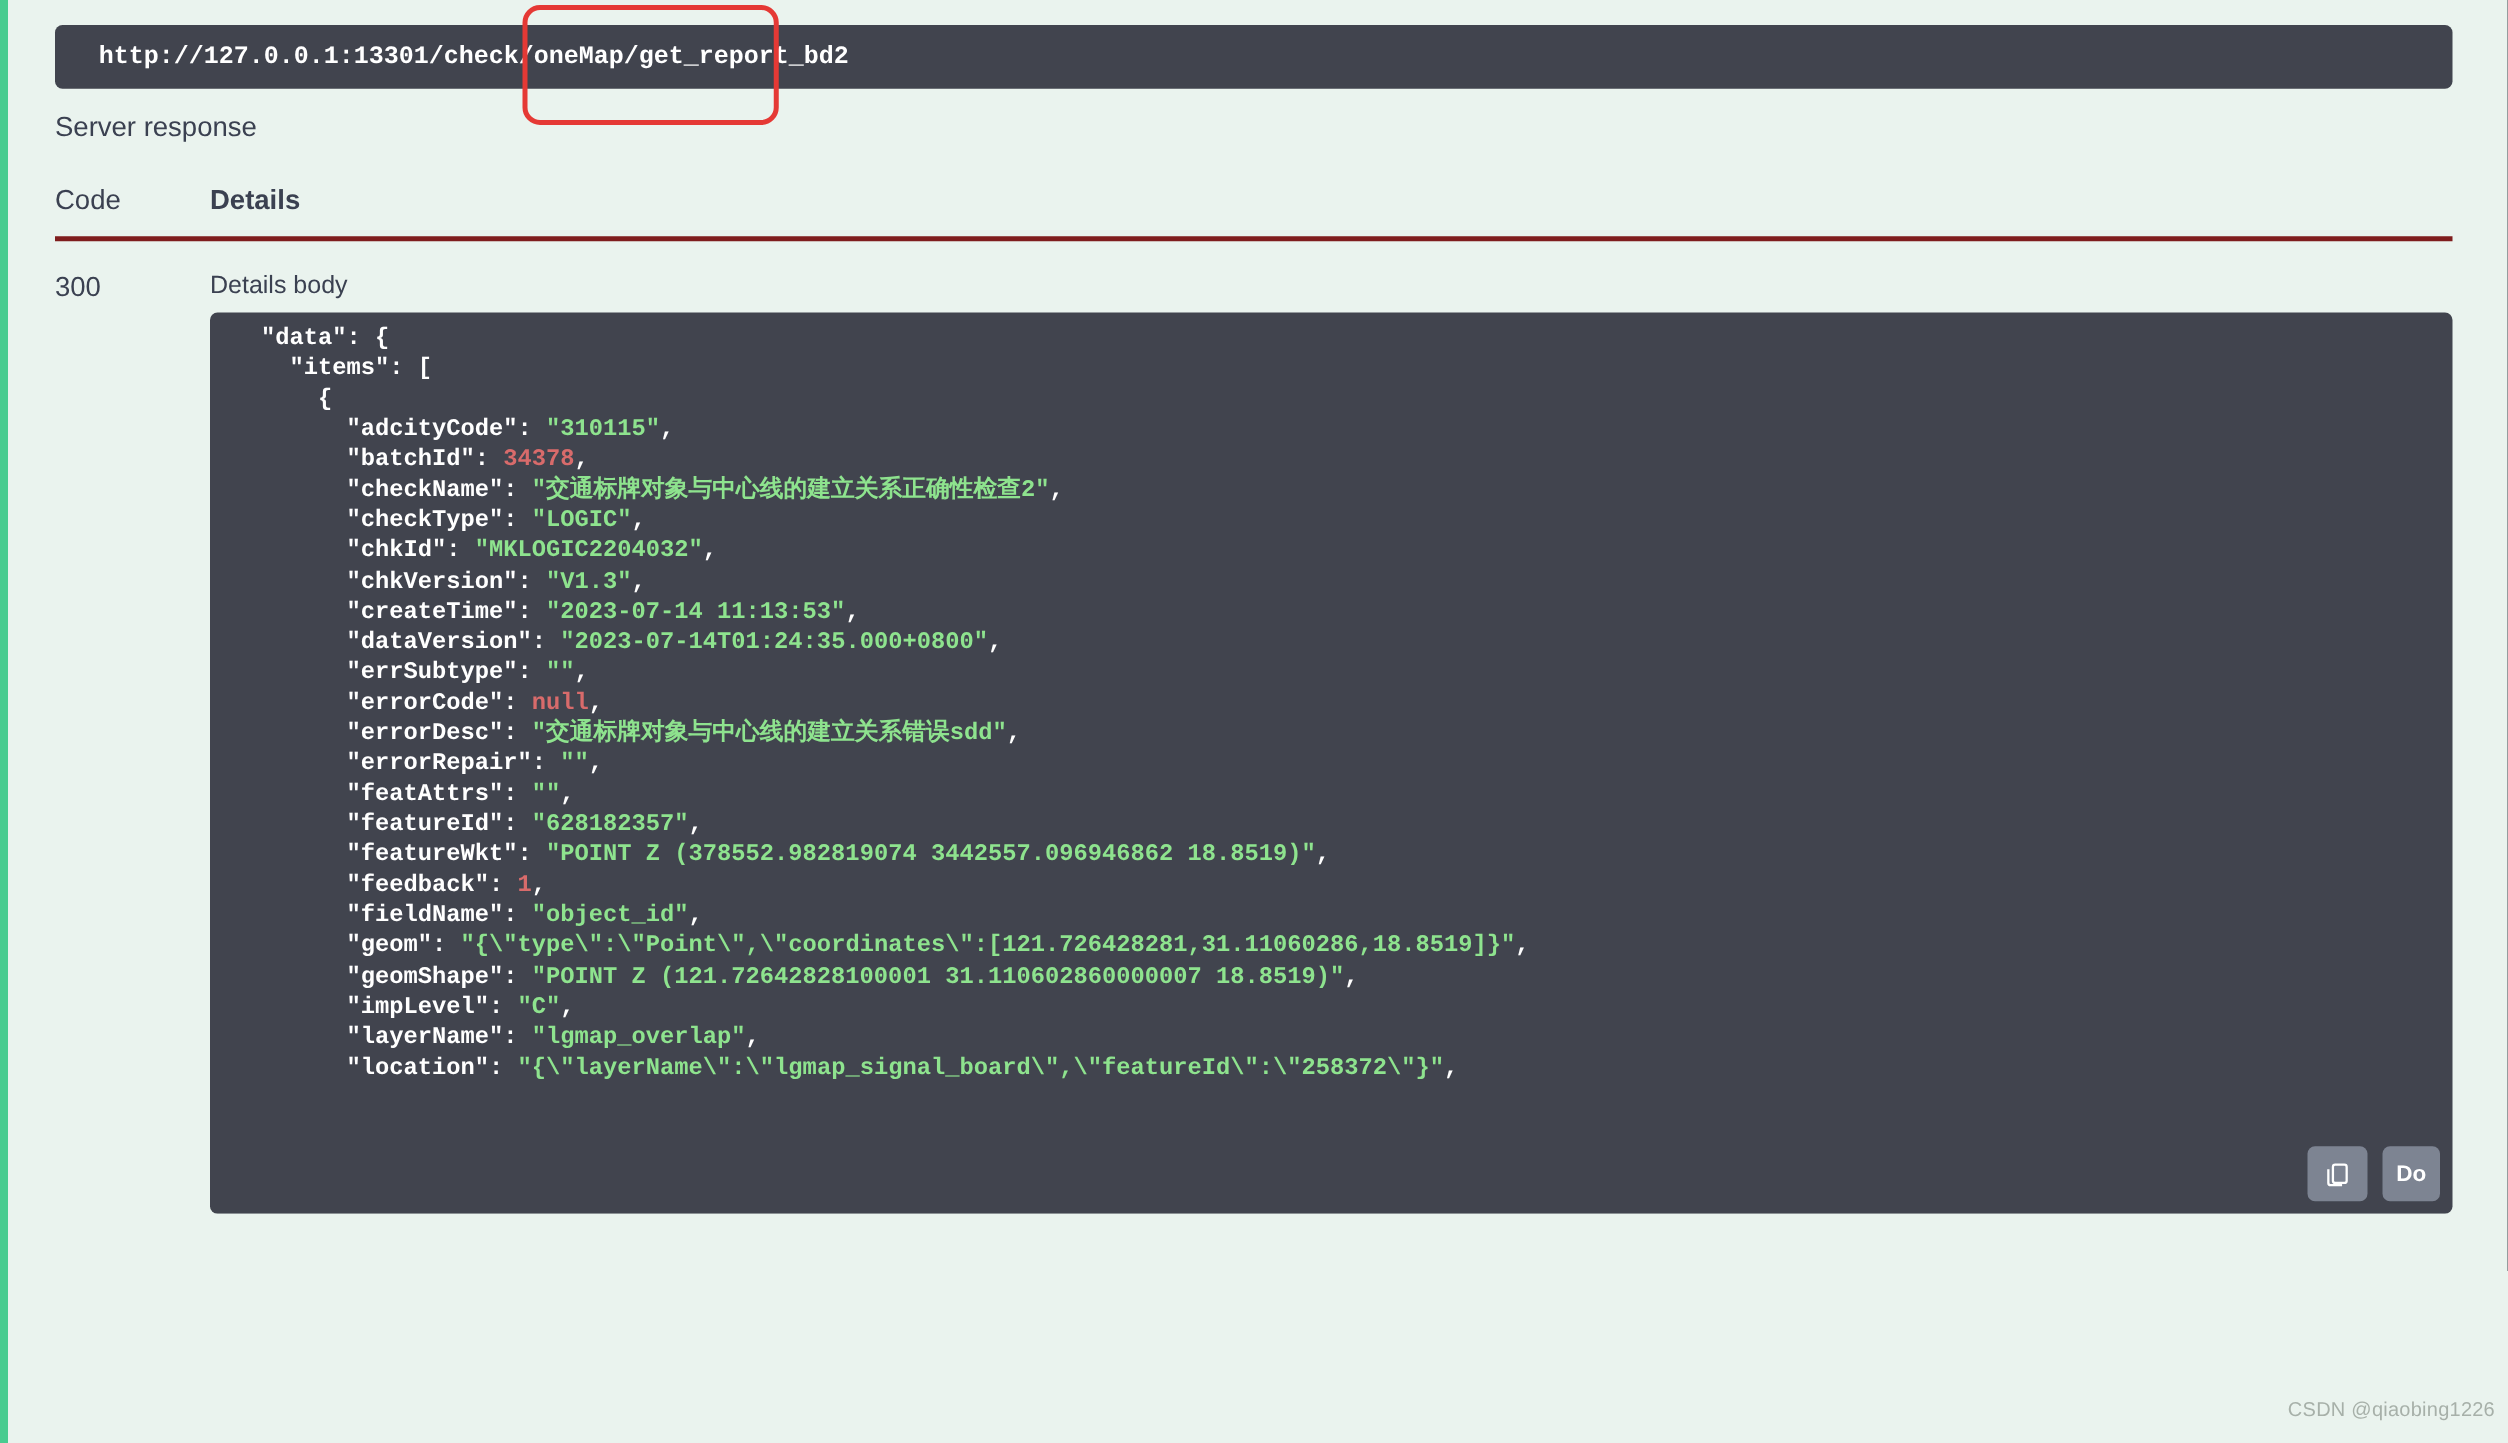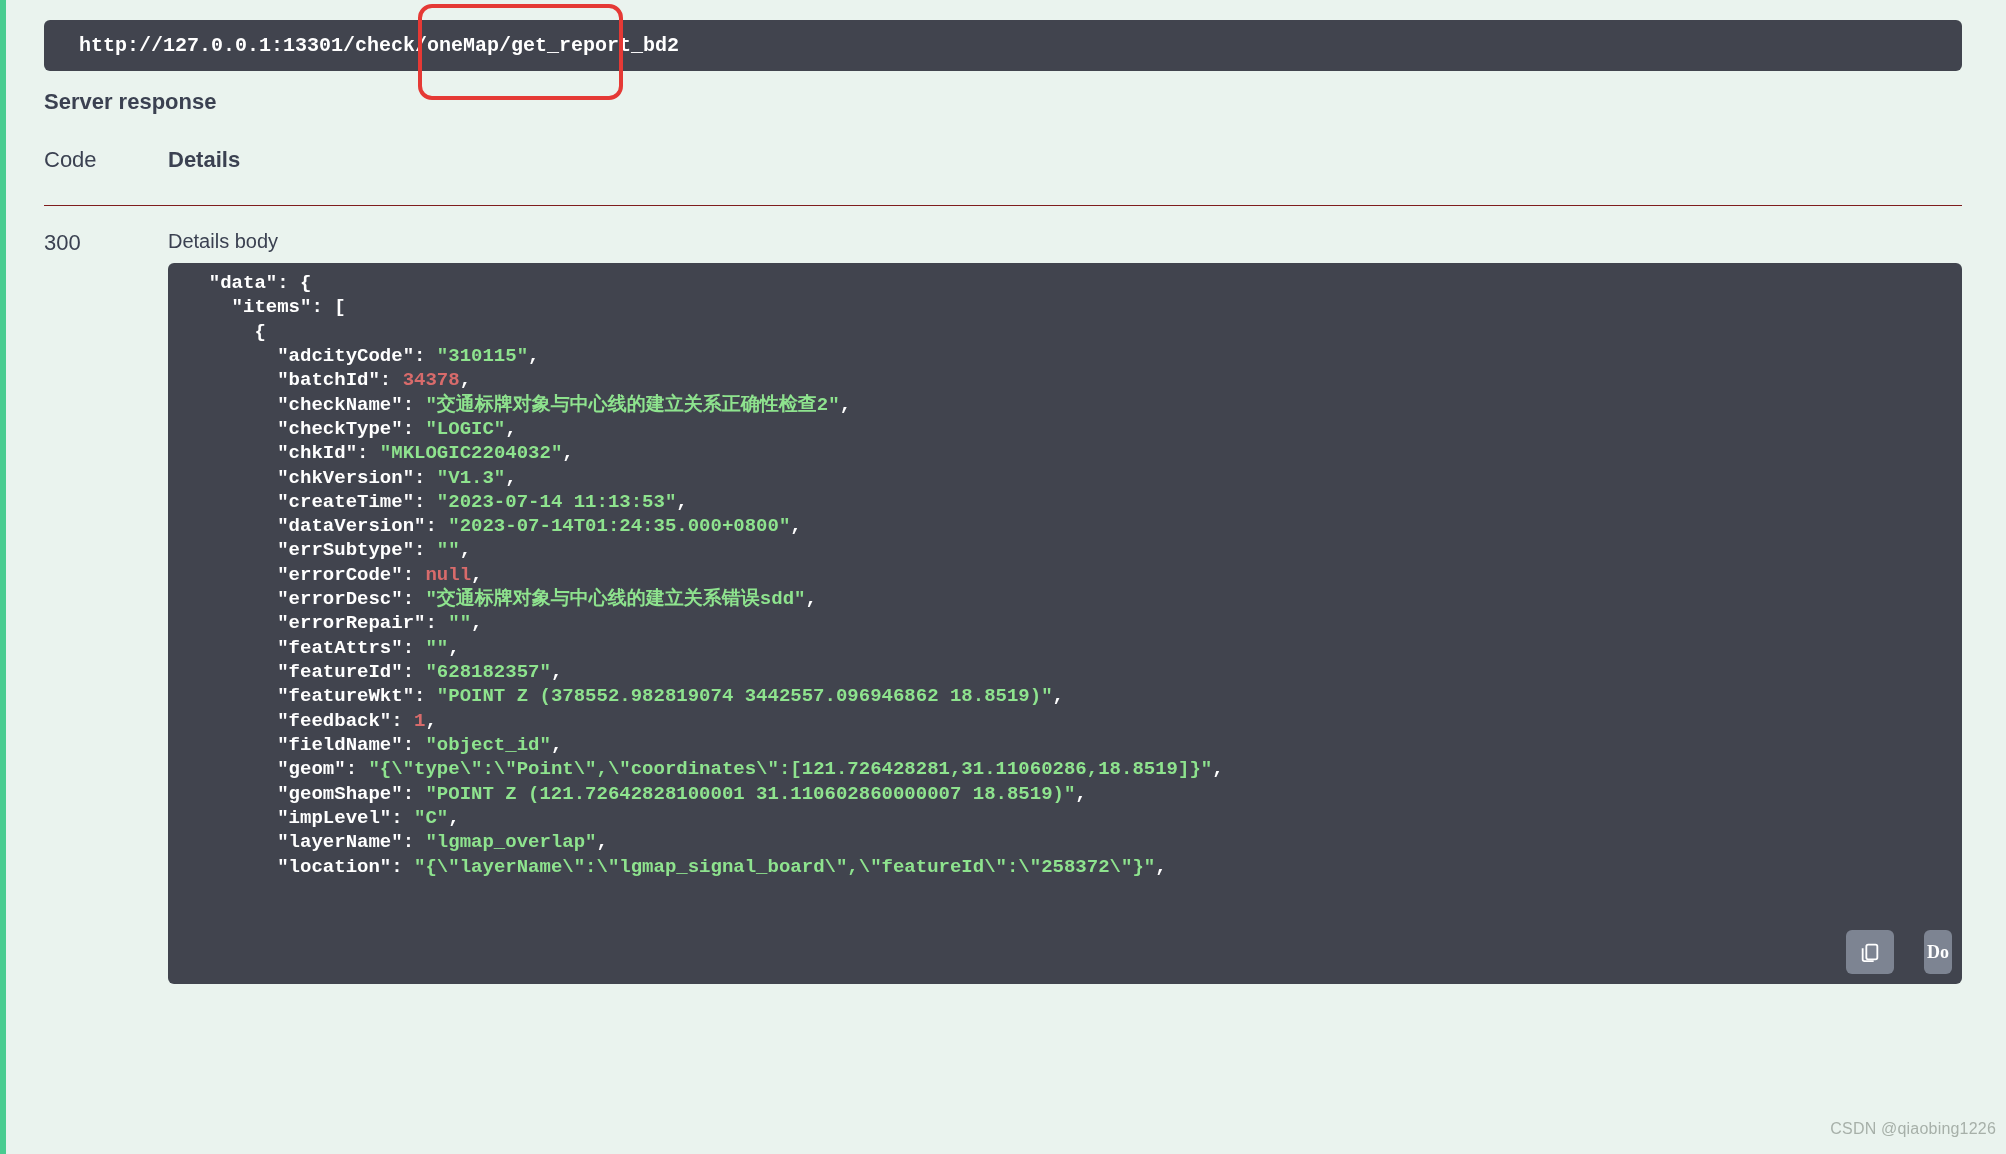--- a/index.html
+++ b/index.html
@@ -34,27 +34,27 @@
       border-radius: 14px;
       left: 418px;
       top: 4px;
       width: 205px;
       height: 96px;
       pointer-events: none;
     }
     .server-response-label {
       color: #3b4151;
       font-size: 22px;
-      font-weight: 700;
+      font-weight: 400;
       margin: 10px 0 24px 0;
     }
     .headers-row {
       display: flex;
-      padding: 8px 0 32px 0;
-      border-bottom: 1px solid #7f1d1d;
+      padding: 8px 0 16px 0;
+      border-bottom: 4px solid #7f1d1d;
     }
     .col-code { width: 124px; font-size: 22px; font-weight: 500; color:#3b4151; }
     .col-details { font-size: 22px; font-weight: 700; color:#3b4151; }
     .response-row { display: flex; padding-top: 24px; }
     .status-code { width: 124px; font-size: 22px; font-weight: 500; color:#3b4151; }
     .response-body-area { flex: 1; }
     .response-body-label { font-size: 20px; color:#3b4151; margin-bottom: 10px; }
     .code-block {
       background: #41444e;
       color: #fff;
@@ -78,21 +78,21 @@
       background: #7d8492;
       border: none;
       border-radius: 6px;
       height: 44px;
       display:flex; align-items:center; justify-content:center;
       cursor: pointer;
       font-weight:600;
       color: #fff;
     }
     .copy-btn { right: 68px; width: 48px; }
-    .download-btn { right: 10px; width: 28px; font-size: 18px; font-family: Liberation Serif, serif; }
+    .download-btn { right: 10px; width: 46px; font-size: 18px; }
     .clipboard-icon { width:22px; height:22px; }
     .watermark {
       position: fixed;
       right: 10px; bottom: 16px;
       font-size: 16px;
       color: #a7b0a9;
       letter-spacing: 0.2px;
       margin-left: 28px;
     }
   </style>

